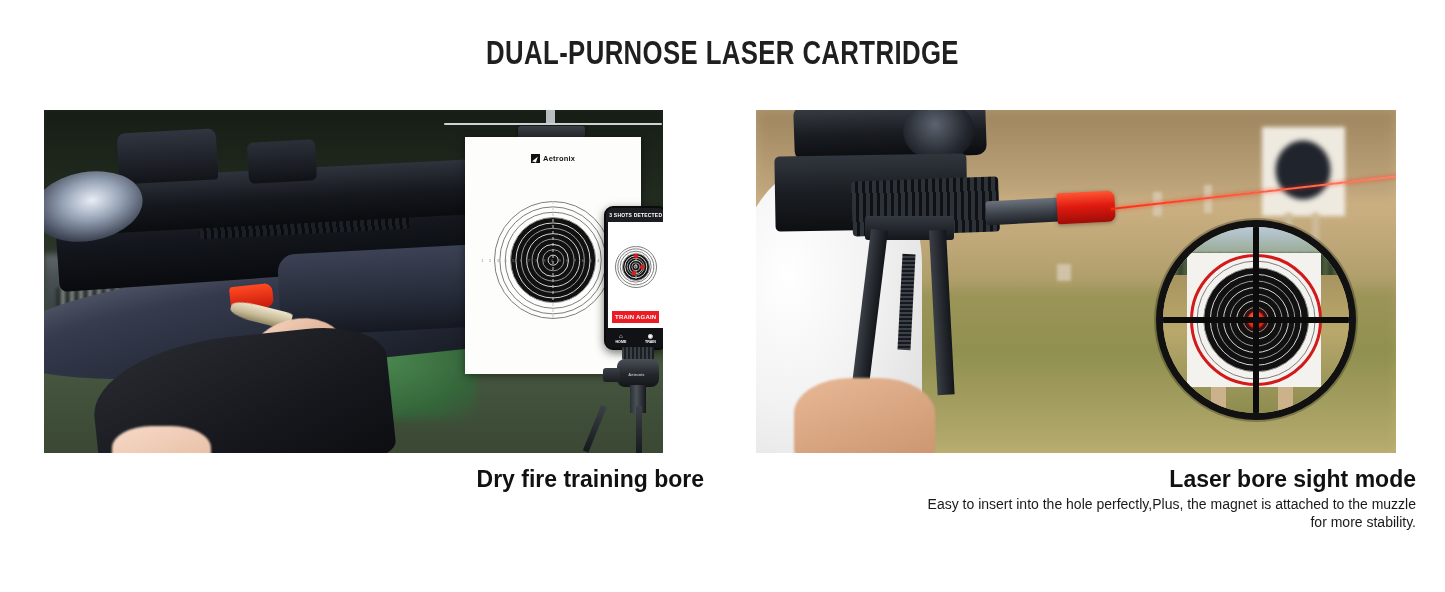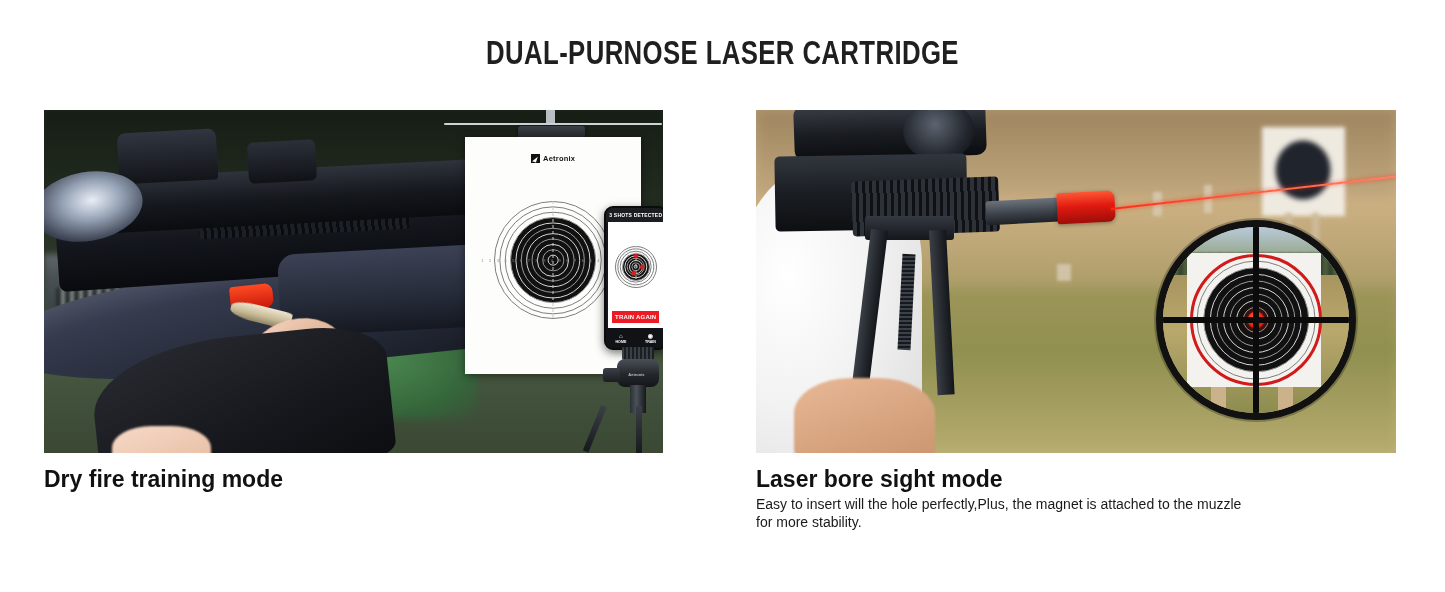--- a/index.html
+++ b/index.html
@@ -22,21 +22,21 @@
     font-size: 33px;
     font-weight: 700;
     letter-spacing: 0.5px;
     color: #1f1f1f;
     transform: scaleX(0.78);
     transform-origin: center center;
     white-space: nowrap;
   }
 
   
-  .panel { position: absolute; }
+  .panel { position: absolute; text-align: right; }
   .panel-left  { left: 44px;  top: 110px; width: 641px; }
   .panel-right { left: 756px; top: 110px; width: 640px; }
 
   .photo {
     position: relative;
     width: 100%;
     height: 343px;
     overflow: hidden;
     background: #1a1f18;
   }
@@ -560,21 +560,21 @@
         <div class="tripod-brand">Aetronix</div>
         <div class="tripod-col"></div>
         <div class="tripod-leg leg-a"></div>
         <div class="tripod-leg leg-b"></div>
 
       </div>
 
     </div>
 
     <div class="caption cap-left" style="position:static;margin-top:13px">
-      <div class="cap-head">Dry fire training mode</div>
+      <div class="cap-head">Dry fire training bore</div>
     </div>
   </div>
 
   <div class="panel panel-right">
 
     <div class="photo">
       <div class="field-bg"></div>
       <div class="field-blur-a"></div>
       <div class="field-blur-b"></div>
       <div class="field-post" style="left:62%;top:24%;width:1.4%;height:7%"></div>
@@ -625,18 +625,18 @@
           </div>
         <div class="inset-numrow">9 8 7 6 5 4 3 2 1 0 1 2 3 4 5 6 7 8 9</div>
         <div class="inset-laser-dot"></div>
         <div class="cross-v"></div>
         <div class="cross-h"></div>
       </div>
     </div>
 
     <div class="caption cap-right" style="position:static;margin-top:13px">
       <div class="cap-head">Laser bore sight mode</div>
-      <div class="cap-body">Easy to insert will the hole perfectly,Plus, the magnet is attached to the muzzle
+      <div class="cap-body">Easy to insert into the hole perfectly,Plus, the magnet is attached to the muzzle
  for more stability.</div>
     </div>
   </div>
 
 </div>
 
 </body></html>

